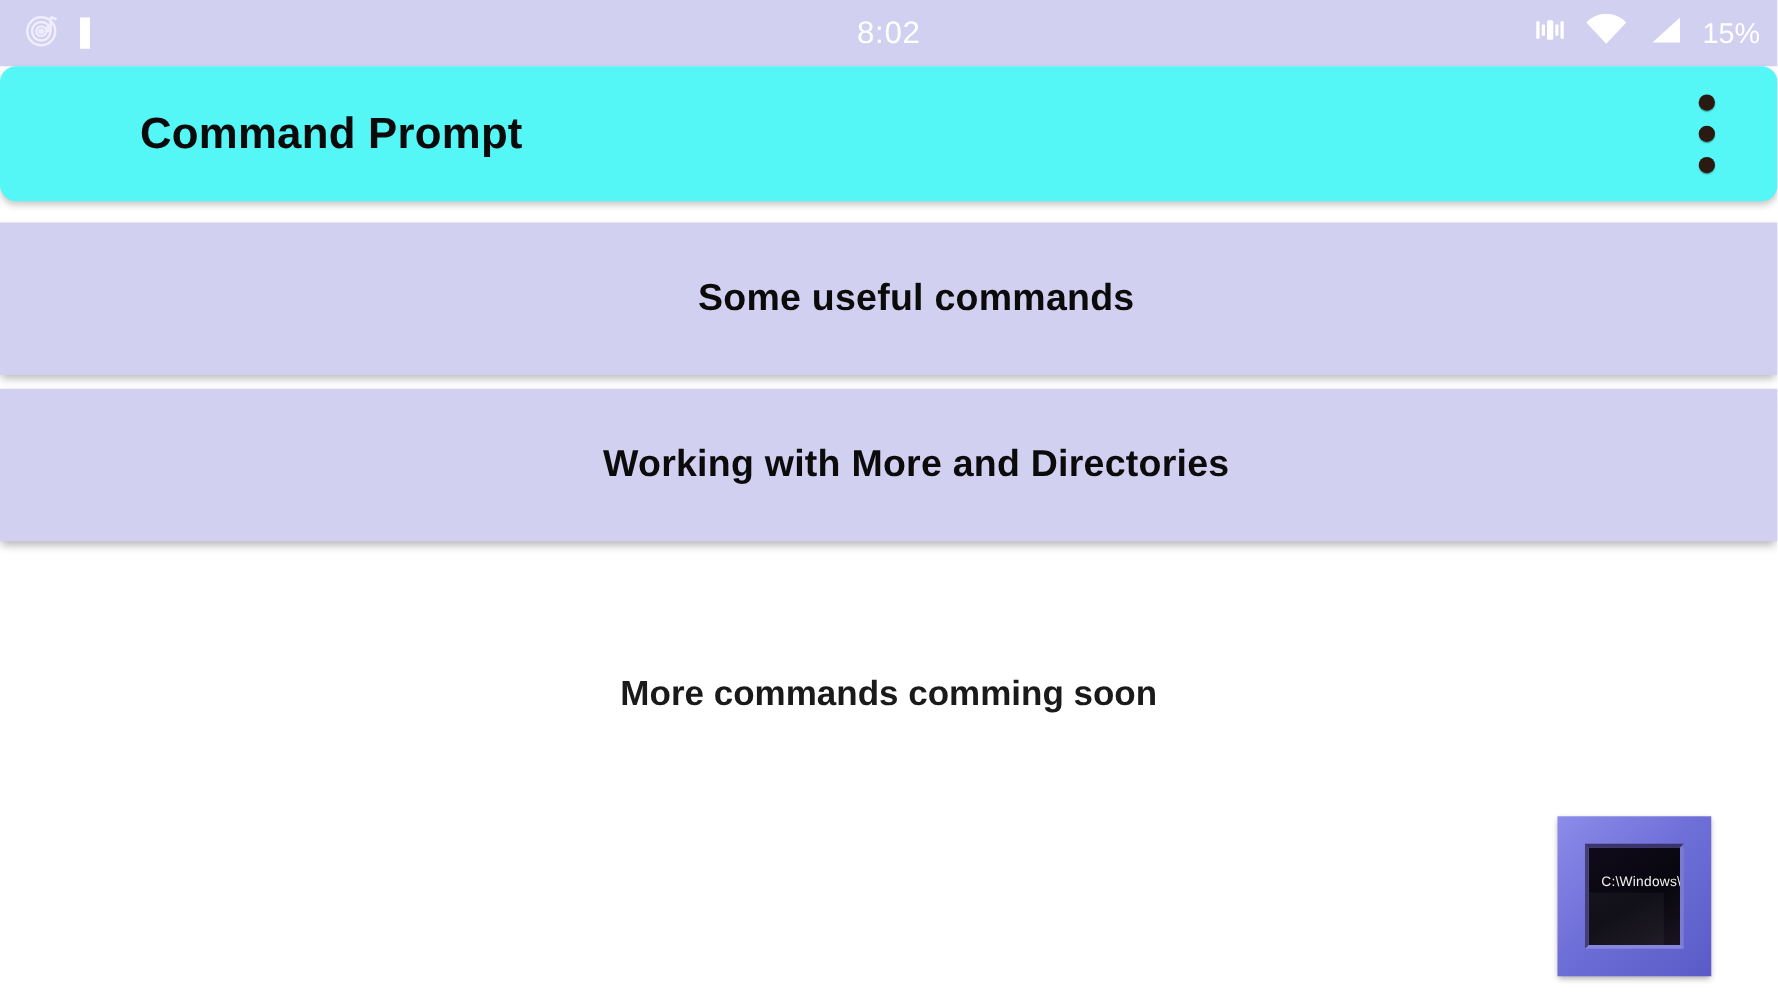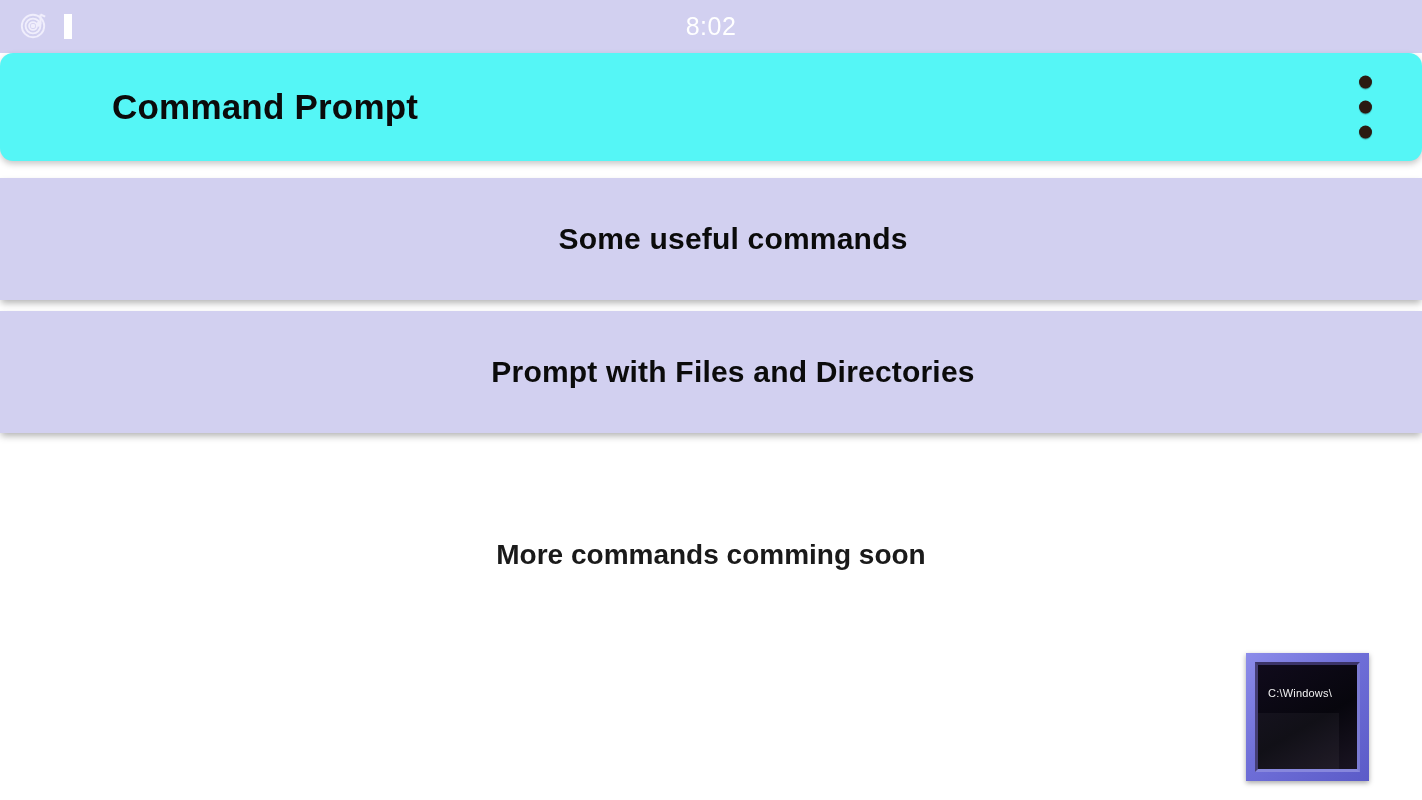--- a/index.html
+++ b/index.html
@@ -120,21 +120,21 @@
     color:#1a1a1a;
     font-weight:bold;
   }
 
   
   .cmd-icon {
     position:absolute;
     left:1246px; top:653px;
     width:123px; height:128px;
     background:linear-gradient(135deg,#8c8cea 0%,#6f6fd8 45%,#5b5bc8 100%);
-    padding:9px;
+    padding:22px;
     box-shadow:0 2px 5px rgba(0,0,0,0.35);
   }
   .cmd-screen {
     position:relative;
     width:100%; height:100%;
     background:linear-gradient(150deg,#100b1c 0%,#07060d 55%,#1a1422 100%);
     border-top:3px solid #3b3468;
     border-left:3px solid #453e75;
     border-right:3px solid #7b7bd4;
     border-bottom:3px solid #8787dd;
@@ -178,39 +178,63 @@
           <circle cx="18.8" cy="14.3" r="2.5" fill="#f0eefc"></circle>
         </svg>
       </span>
       <span class="ico">
         <span class="sq-icon"></span>
       </span>
     </div>
 
     <div class="sb-center">8:02</div>
 
+    <div class="sb-right">
+      <span class="ico">
+        <svg width="26" height="26" viewBox="0 0 26 26">
+          <g fill="#ffffff">
+            <rect x="2" y="6" width="2.6" height="14" rx="0.6"></rect>
+            <rect x="6.4" y="8.5" width="2.6" height="9" rx="0.6"></rect>
+            <rect x="10.6" y="5.2" width="5" height="15.6" rx="1.2"></rect>
+            <rect x="17.2" y="8.5" width="2.6" height="9" rx="0.6"></rect>
+            <rect x="21.4" y="6" width="2.6" height="14" rx="0.6"></rect>
+          </g>
+        </svg>
+      </span>
+      <span class="ico">
+        <svg width="34" height="26" viewBox="0 0 34 26">
+          <path d="M1 7 A22 22 0 0 1 33 7 L17 24 Z" fill="#ffffff"></path>
+        </svg>
+      </span>
+      <span class="ico">
+        <svg width="30" height="26" viewBox="0 0 30 26">
+          <path d="M27 3 L27 23 L5 23 Z" fill="#ffffff"></path>
+        </svg>
+      </span>
+      <span class="sb-battery">15%</span>
+    </div>
   </div>
 
   <div class="appbar">
     <div class="appbar-title">Command Prompt</div>
     <div class="overflow-menu">
       <span class="dot"></span>
       <span class="dot"></span>
       <span class="dot"></span>
     </div>
   </div>
 
   <div class="content">
 
     <div class="card card-0">
       <span class="card-label">Some useful commands</span>
     </div>
 
     <div class="card card-1">
-      <span class="card-label">Prompt with Files and Directories</span>
+      <span class="card-label">Working with More and Directories</span>
     </div>
 
     <div class="footnote">More commands comming soon</div>
   </div>
 
   <div class="cmd-icon">
     <div class="cmd-screen">
       <span class="cmd-text">C:\Windows\</span>
     </div>
   </div>

